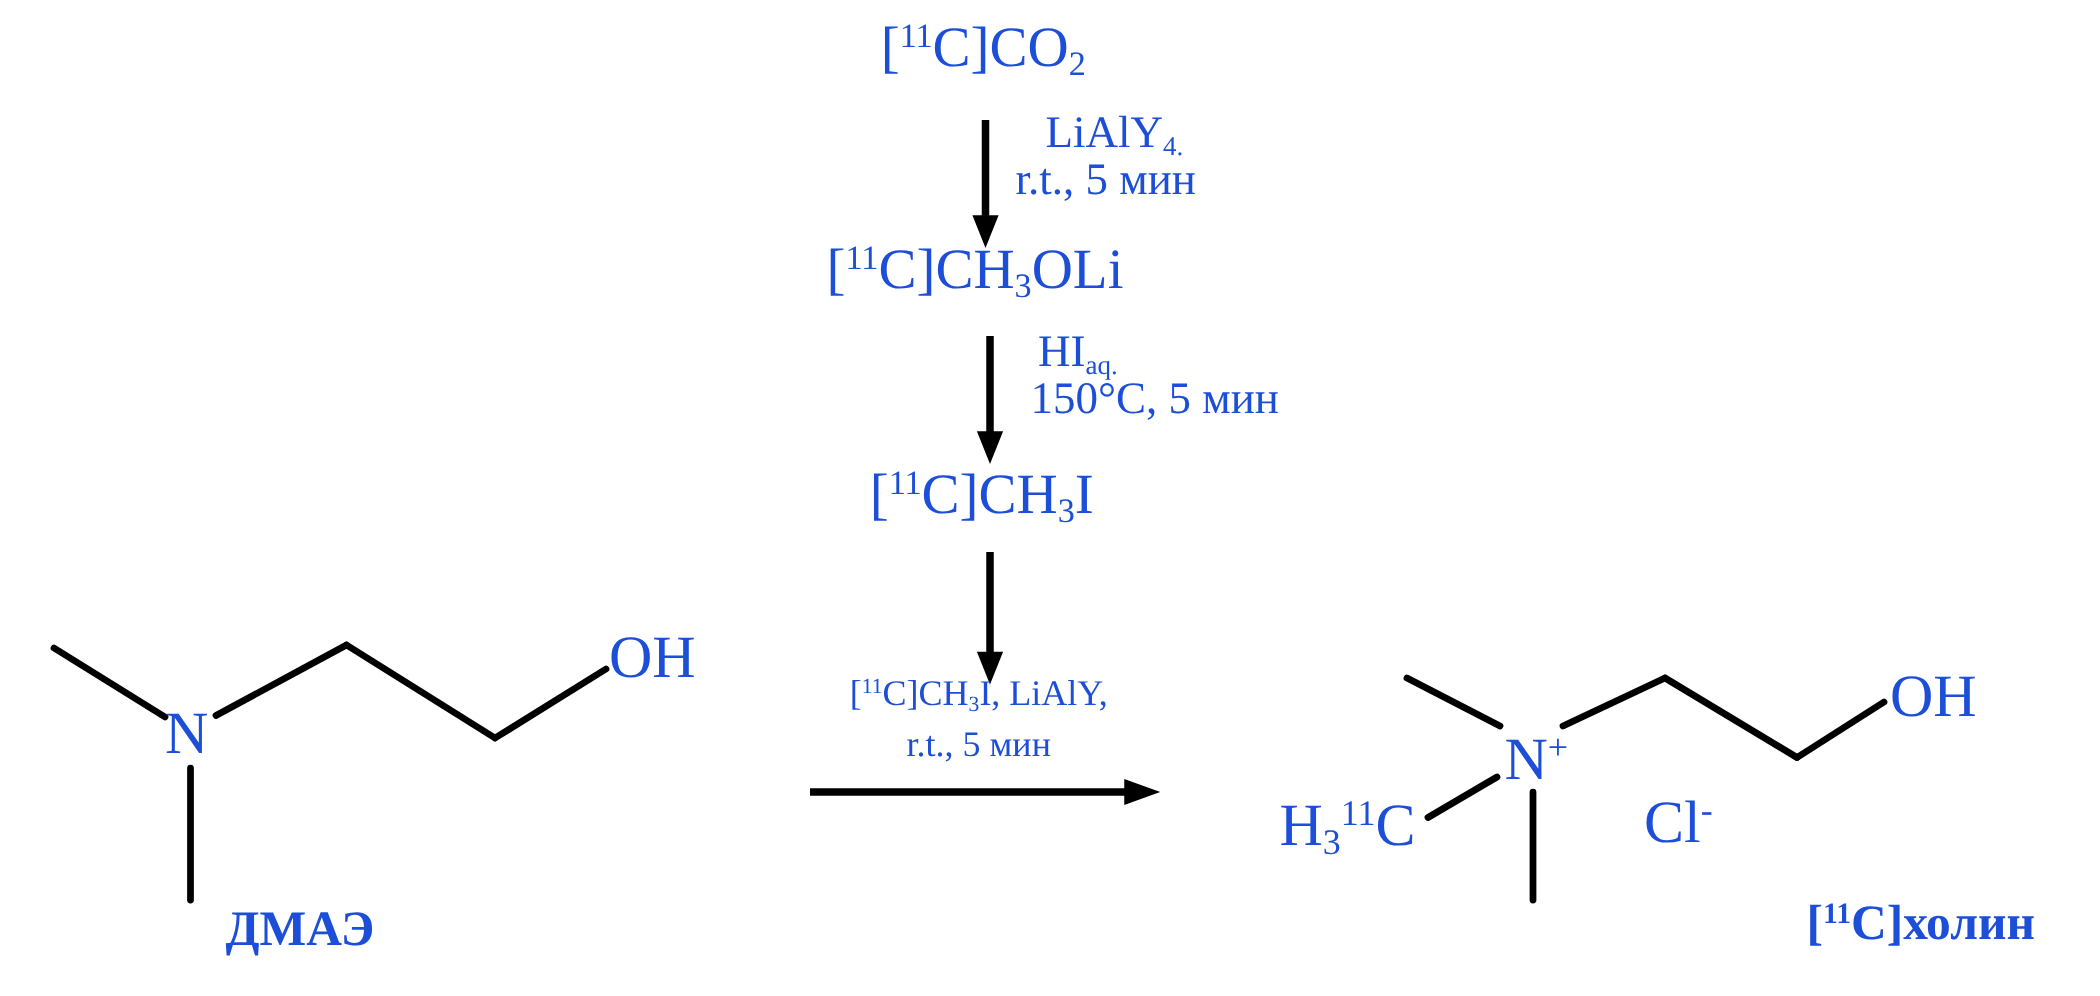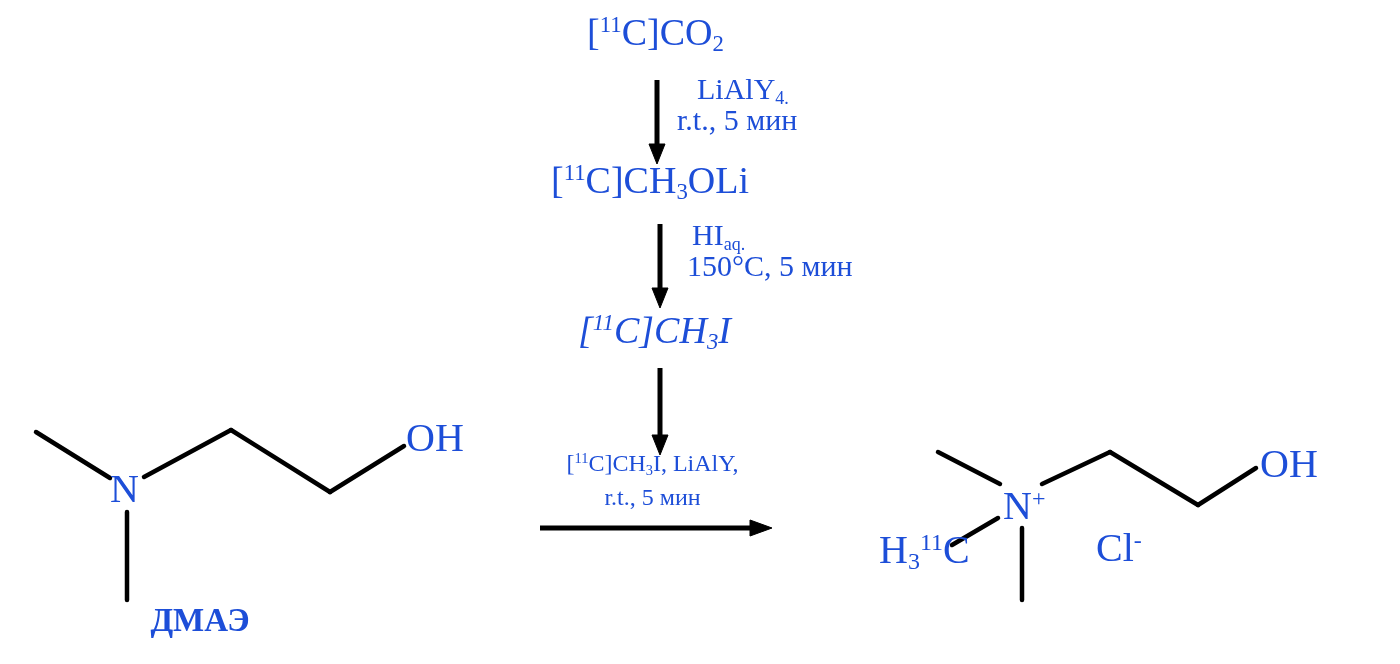--- a/index.html
+++ b/index.html
@@ -107,27 +107,28 @@
   <div class="txt compound rich" style="left:553px; top:12px; width:205px;"><span>[</span><sup>11</sup><span>C]CO</span><sub>2</sub></div>
 
   <div class="txt reagent rich" style="left:697px; top:72px;"><span>LiAlY</span><sub>4.</sub></div>
   <div class="txt reagent" style="left:677px; top:103px;">r.t., 5 мин</div>
 
   <div class="txt compound rich" style="left:520px; top:160px; width:260px;"><span>[</span><sup>11</sup><span>C]CH</span><sub>3</sub><span>OLi</span></div>
 
   <div class="txt reagent rich" style="left:692px; top:218px;"><span>HI</span><sub>aq.</sub></div>
   <div class="txt reagent" style="left:687px; top:249px;">150°C, 5 мин</div>
 
-  <div class="txt compound rich" style="left:552px; top:310px; width:205px;font-style:italic;"><span>[</span><sup>11</sup><span>C]CH</span><sub>3</sub><span>I</span></div>
+  <div class="txt compound rich" style="left:552px; top:310px; width:205px;"><span>[</span><sup>11</sup><span>C]CH</span><sub>3</sub><span>I</span></div>
 
   <div class="txt reagent-center rich" style="left:545px; top:450px; width:215px;"><span>[</span><sup>11</sup><span>C]CH</span><sub>3</sub><span>I, LiAlY,</span></div>
   <div class="txt reagent-center" style="left:545px; top:484px; width:215px;">r.t., 5 мин</div>
 
   <div class="txt atom" style="left:110px; top:467px;">N</div>
   <div class="txt atom" style="left:406px; top:416px;">OH</div>
   <div class="txt mol-label" style="left:115px; top:602px; width:170px;">ДМАЭ</div>
 
-  <div class="txt atom rich" style="left:853px; top:528px;margin-left:26px;"><span>H</span><sub>3</sub><sup>11</sup><span>C</span></div>
+  <div class="txt atom rich" style="left:853px; top:528px;"><span>H</span><sub>3</sub><sup>11</sup><span>C</span></div>
   <div class="txt atom rich" style="left:1003px; top:484px;"><span>N</span><sup>+</sup></div>
   <div class="txt atom rich" style="left:1096px; top:526px;"><span>Cl</span><sup>-</sup></div>
   <div class="txt atom" style="left:1260px; top:442px;">OH</div>
+  <div class="txt mol-label rich" style="left:1168px; top:598px; width:225px;"><span>[</span><sup>11</sup><span>C]холин</span></div>
 
 </div>
 
 </body></html>

